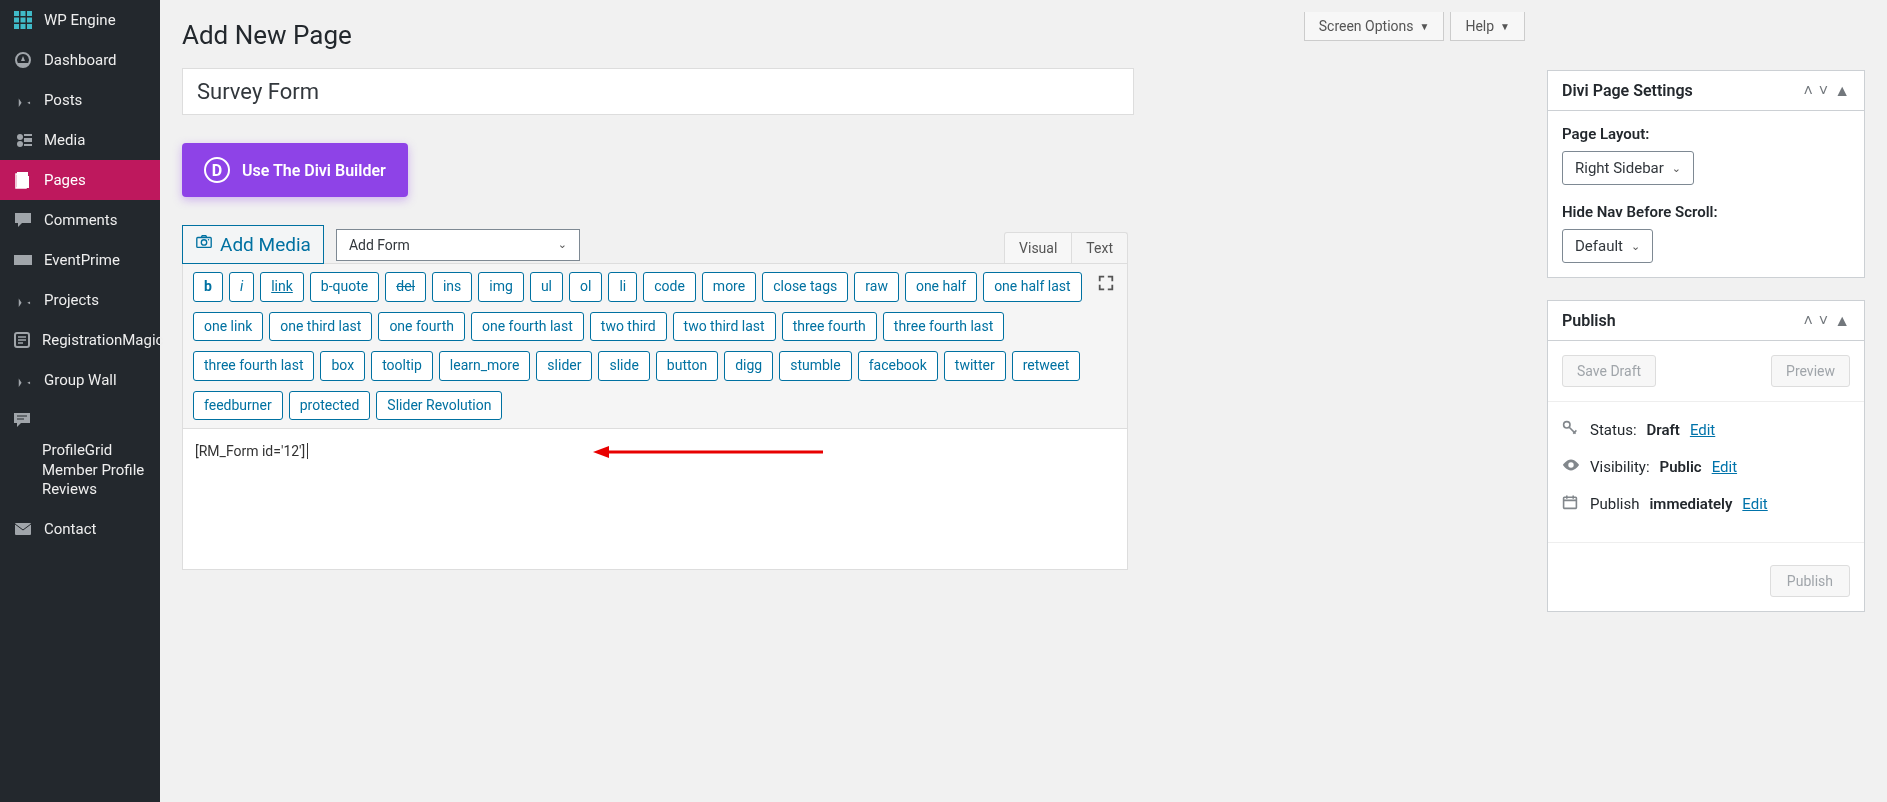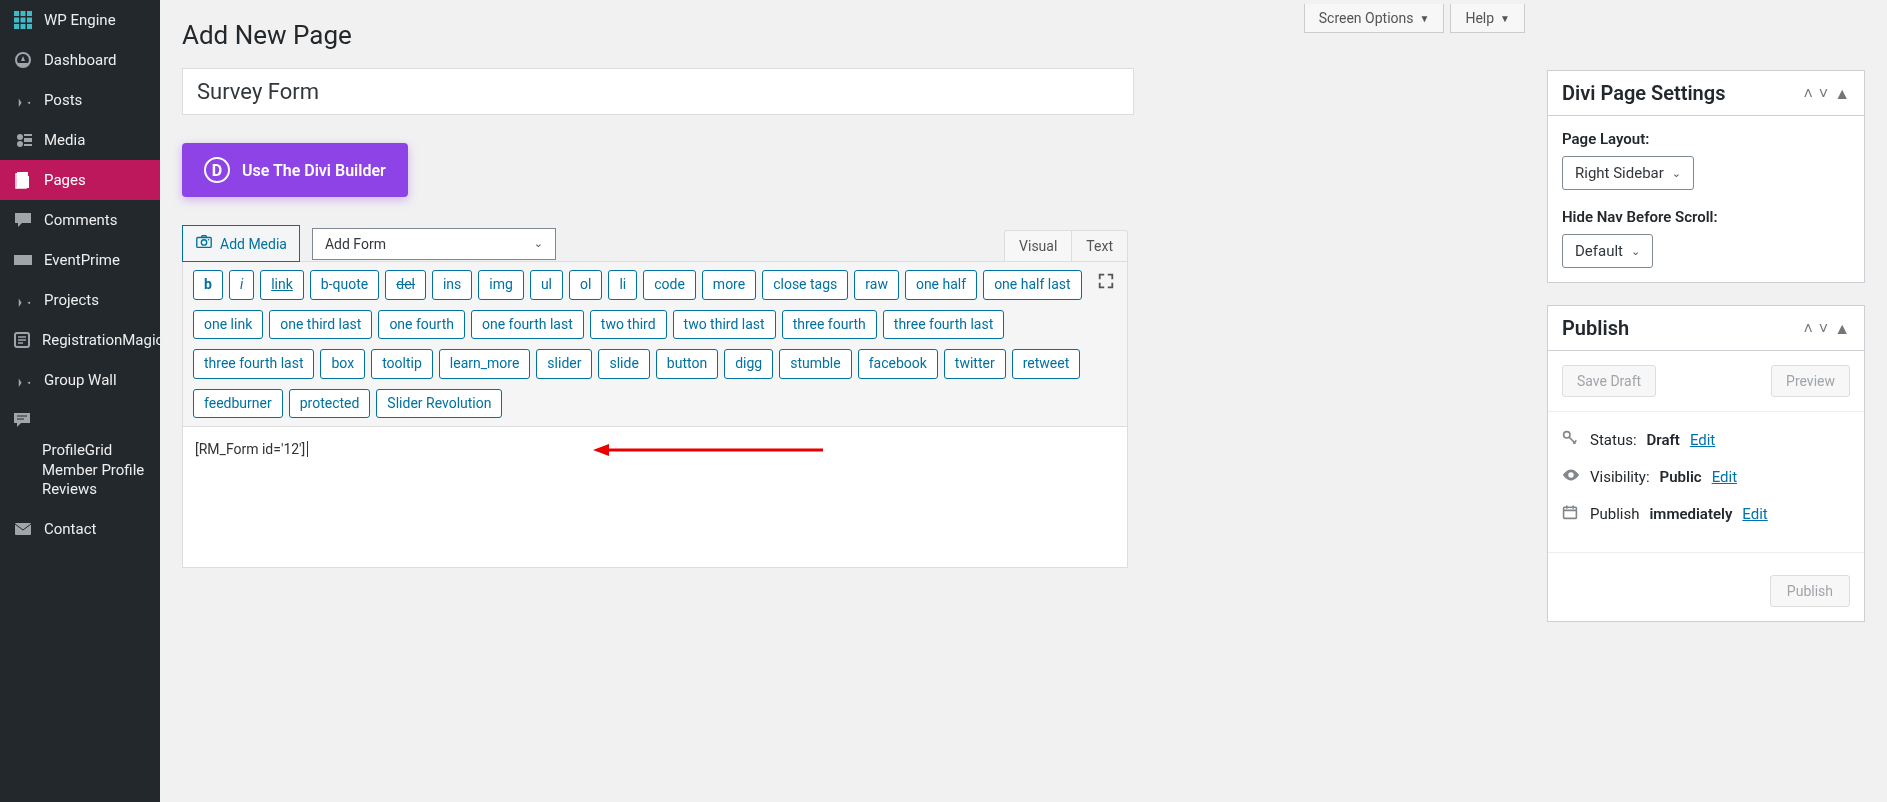--- a/index.html
+++ b/index.html
@@ -13,32 +13,32 @@
 .sidebar-item.active .icon { color: #fff; }
 .sidebar-item.active::after { content: ''; position: absolute; right: -10px; top: 50%; transform: translateY(-50%); border: 10px solid transparent; border-right-color: #f1f1f1; }
 .sidebar-sub { background: #32373c; }
 .sidebar-sub .sidebar-subitem { padding: 7px 14px; font-size: 14px; color: #b4b9be; cursor: pointer; }
 .sidebar-sub .sidebar-subitem.current { color: #fff; font-weight: 600; }
 .sidebar-item.multiline { align-items: flex-start; line-height: 1.3; }
 .sidebar-item.multiline .lbl { word-wrap: break-word; margin-top: 32px; }
 
 
 .main { flex: 1; padding: 0 22px; overflow: hidden; position: relative; }
-.top-right { position: absolute; top: 4px; right: 22px; display: flex; gap: 6px; }
+.top-right { position: absolute; top: 12px; right: 22px; display: flex; gap: 6px; }
 .screen-btn { background: #f7f7f7; border: 1px solid #ccc; border-top: none; padding: 6px 14px; font-size: 14px; color: #555; cursor: pointer; display: flex; align-items: center; gap: 6px; }
 
 .page-title { font-size: 26px; font-weight: 400; color: #23282d; padding: 20px 0 18px; }
 
 .title-input { width: 952px; padding: 10px 14px; font-size: 22px; border: 1px solid #ddd; background: #fff; color: #32373c; }
 
 .divi-btn { margin-top: 28px; margin-bottom: 28px; background: #8e43e7; color: #fff; border: none; padding: 14px 22px; font-size: 16px; font-weight: 600; border-radius: 4px; cursor: pointer; display: inline-flex; align-items: center; gap: 12px; box-shadow: 0 3px 10px rgba(142,67,231,0.35); }
 .divi-btn .d-icon { width: 26px; height: 26px; border: 2px solid #fff; border-radius: 50%; display: flex; align-items: center; justify-content: center; font-weight: bold; }
 
 .editor-toolbar-row { display: flex; align-items: center; gap: 12px; margin-bottom: 0; width: 946px; position: relative;}
-.add-media-btn { border: 1px solid #0071a1; color: #0071a1; background: #f3f5f6; padding: 7px 12px; font-size: 14px; cursor: pointer; display: inline-flex; align-items: center; gap: 7px; }
+.add-media-btn { border: 1px solid #0071a1; color: #0071a1; background: #f3f5f6; padding: 7px 12px; font-size: 19px; cursor: pointer; display: inline-flex; align-items: center; gap: 7px; }
 .add-form-select { border: 1px solid #7e8993; background: #fff; padding: 7px 12px; font-size: 14px; cursor: pointer; width: 244px; display: flex; justify-content: space-between; align-items: center; color: #32373c; }
 
 .editor-box { width: 946px; border: 1px solid #ddd; background: #fff; }
 .editor-tabs { display: flex; justify-content: flex-end; border-bottom: none; margin-top: -32px; margin-bottom: 0; position:relative; z-index:2;}
 .editor-tab { padding: 7px 14px; border: 1px solid #ddd; background: #f7f7f7; color: #555; font-size: 14px; cursor: pointer; margin-left: -1px; border-bottom: none; }
 .editor-tab.active { background: #f5f5f5; border-bottom-color: #f5f5f5; color: #555; }
 .editor-tab.vis { border-top-left-radius: 3px;}
 .editor-tab.txt { border-top-right-radius: 3px;}
 
 .qt-toolbar { background: #f5f5f5; padding: 8px 10px 4px; border-bottom: 1px solid #ddd; display: flex; flex-wrap: wrap; gap: 6px; position: relative; }
@@ -50,21 +50,21 @@
 .fullscreen-icon { position: absolute; right: 12px; top: 10px; cursor: pointer; color: #555; }
 
 .editor-content { padding: 14px 12px; font-family: Consolas, Monaco, monospace; font-size: 14px; color: #333; min-height: 140px; position: relative; }
 .editor-content .cursor-bar { display:inline-block; width:1px; height:16px; background:#333; vertical-align:text-bottom; margin-left:2px;}
 .red-arrow { position: absolute; left: 410px; top: 13px; }
 
 
 .right-col { width: 340px; padding-right: 22px; flex-shrink: 0; }
 .panel { background: #fff; border: 1px solid #ccd0d4; margin-bottom: 22px; }
 .panel-header { display: flex; align-items: center; justify-content: space-between; padding: 10px 14px; border-bottom: 1px solid #ccd0d4; }
-.panel-header h2 { font-size: 20px; font-weight: 600; color: #23282d; }
+.panel-header h2 { font-size: 16px; font-weight: 600; color: #23282d; }
 .panel-header .controls { display: flex; gap: 6px; color: #72777c; }
 .panel-body { padding: 14px; }
 .panel-body label { font-weight: 600; font-size: 15px; display: block; margin-bottom: 8px; color: #23282d; }
 .panel-select { border: 1px solid #7e8993; padding: 7px 12px; font-size: 15px; background: #fff; cursor: pointer; display: inline-flex; align-items: center; gap: 8px; border-radius: 3px; color: #32373c; }
 .pub-row { display: flex; align-items: center; gap: 10px; padding: 8px 0; font-size: 15px; color: #23282d; }
 .pub-row .ic { color: #82878c; width: 18px; }
 .pub-row a { color: #0073aa; text-decoration: underline; cursor: pointer; }
 .pub-row strong { font-weight: 600; }
 .pub-actions-top { display: flex; justify-content: space-between; padding: 0 0 10px; }
 .pub-actions-bottom { display: flex; justify-content: flex-end; padding: 12px 0 0; border-top: none; }

